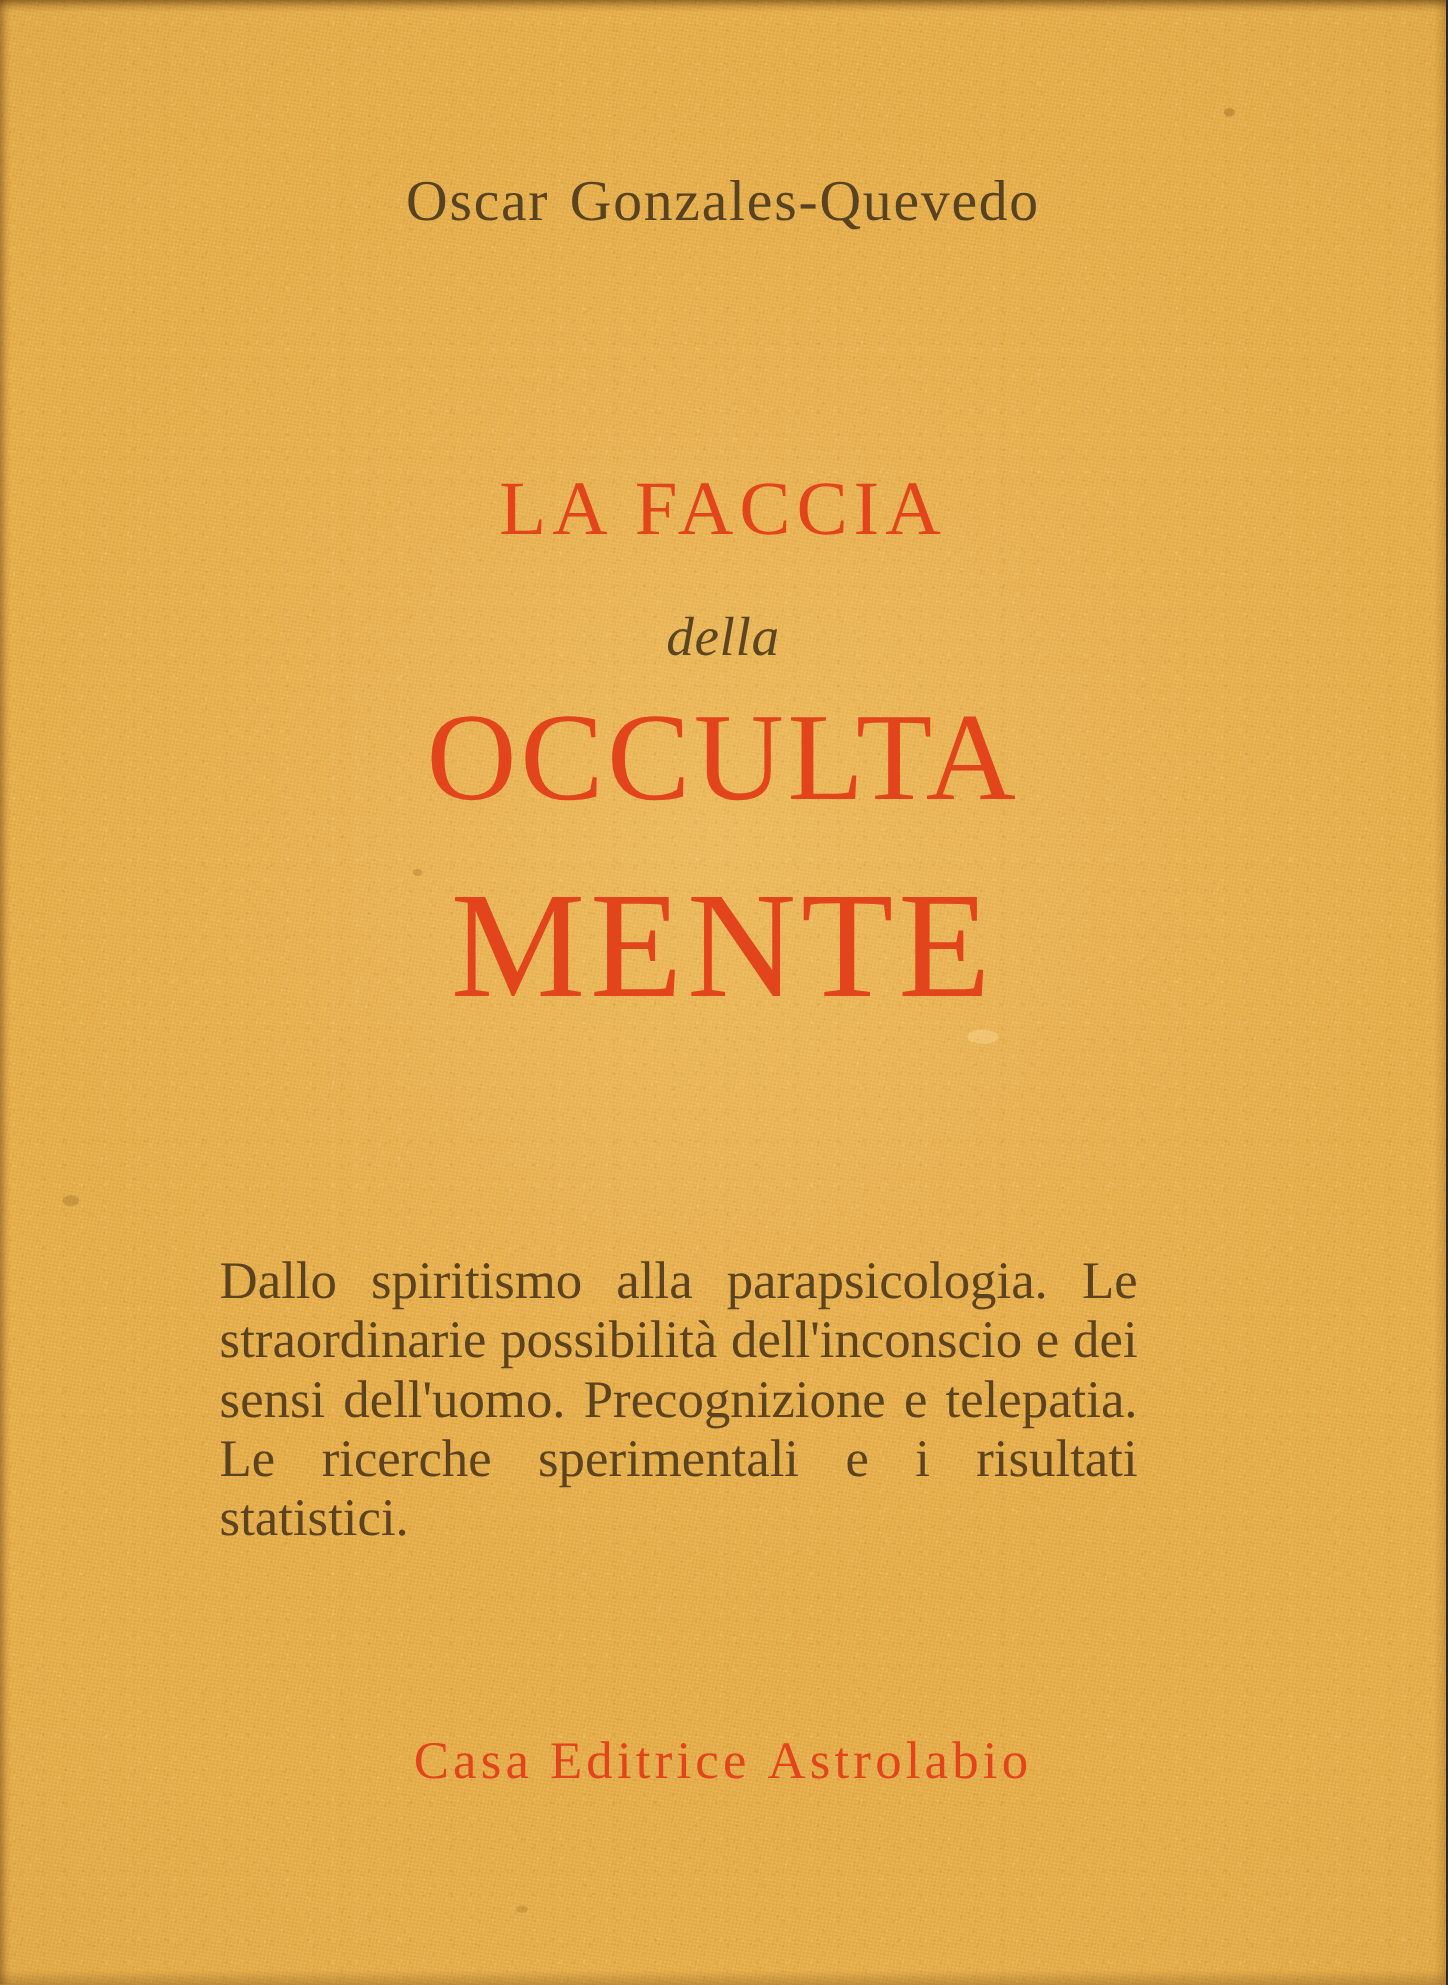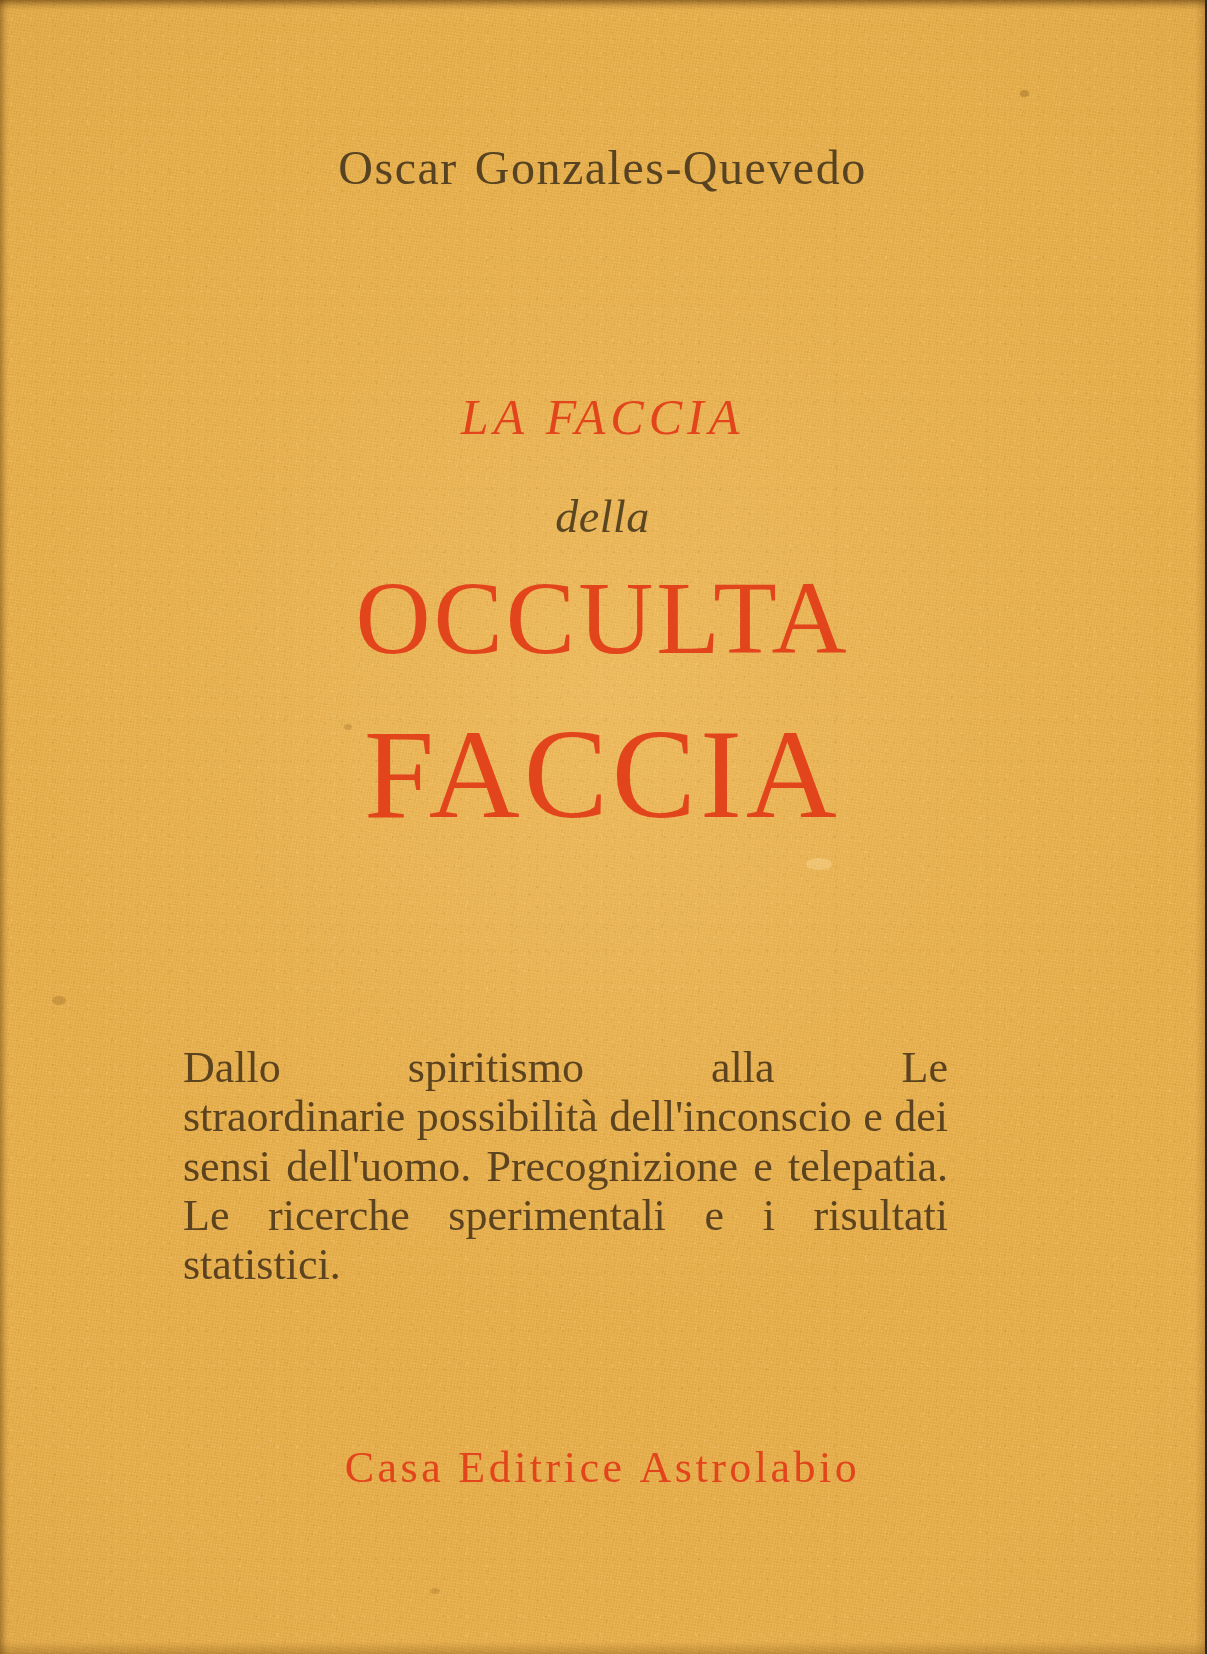--- a/index.html
+++ b/index.html
@@ -100,22 +100,21 @@
 
   #title-block {
     position: absolute;
     top: 392px;
     left: 0; right: 0;
     text-align: center;
   }
 
   #title-line-1 {
     color: #e2441c;
-    font-style: italic;
-    font-size: 50px;
+    font-size: 64px;
     letter-spacing: 5px;
     line-height: 1;
   }
 
   #title-line-2 {
     color: #e2441c;
     font-size: 104px;
     letter-spacing: 3px;
     line-height: 1;
     margin-top: 26px;
@@ -196,28 +195,29 @@
   <div class="content">
 
     <div id="author-line">
       <span>Oscar</span><span class="gap"></span><span>Gonzales-Quevedo</span>
     </div>
 
     <div id="title-block">
       <div id="title-line-1">LA FACCIA</div>
       <div id="title-connector">della</div>
       <div id="title-line-2">OCCULTA</div>
-      <div id="title-line-3">FACCIA</div>
+      <div id="title-line-3">MENTE</div>
     </div>
 
     <div id="blurb">
       <span class="bl just">
         <span>Dallo</span>
         <span>spiritismo</span>
         <span>alla</span>
+        <span>parapsicologia.</span>
         <span>Le</span>
       </span>
       <span class="bl just">
         <span>straordinarie</span>
         <span>possibilità</span>
         <span>dell'inconscio</span>
         <span>e</span>
         <span>dei</span>
       </span>
       <span class="bl just">

